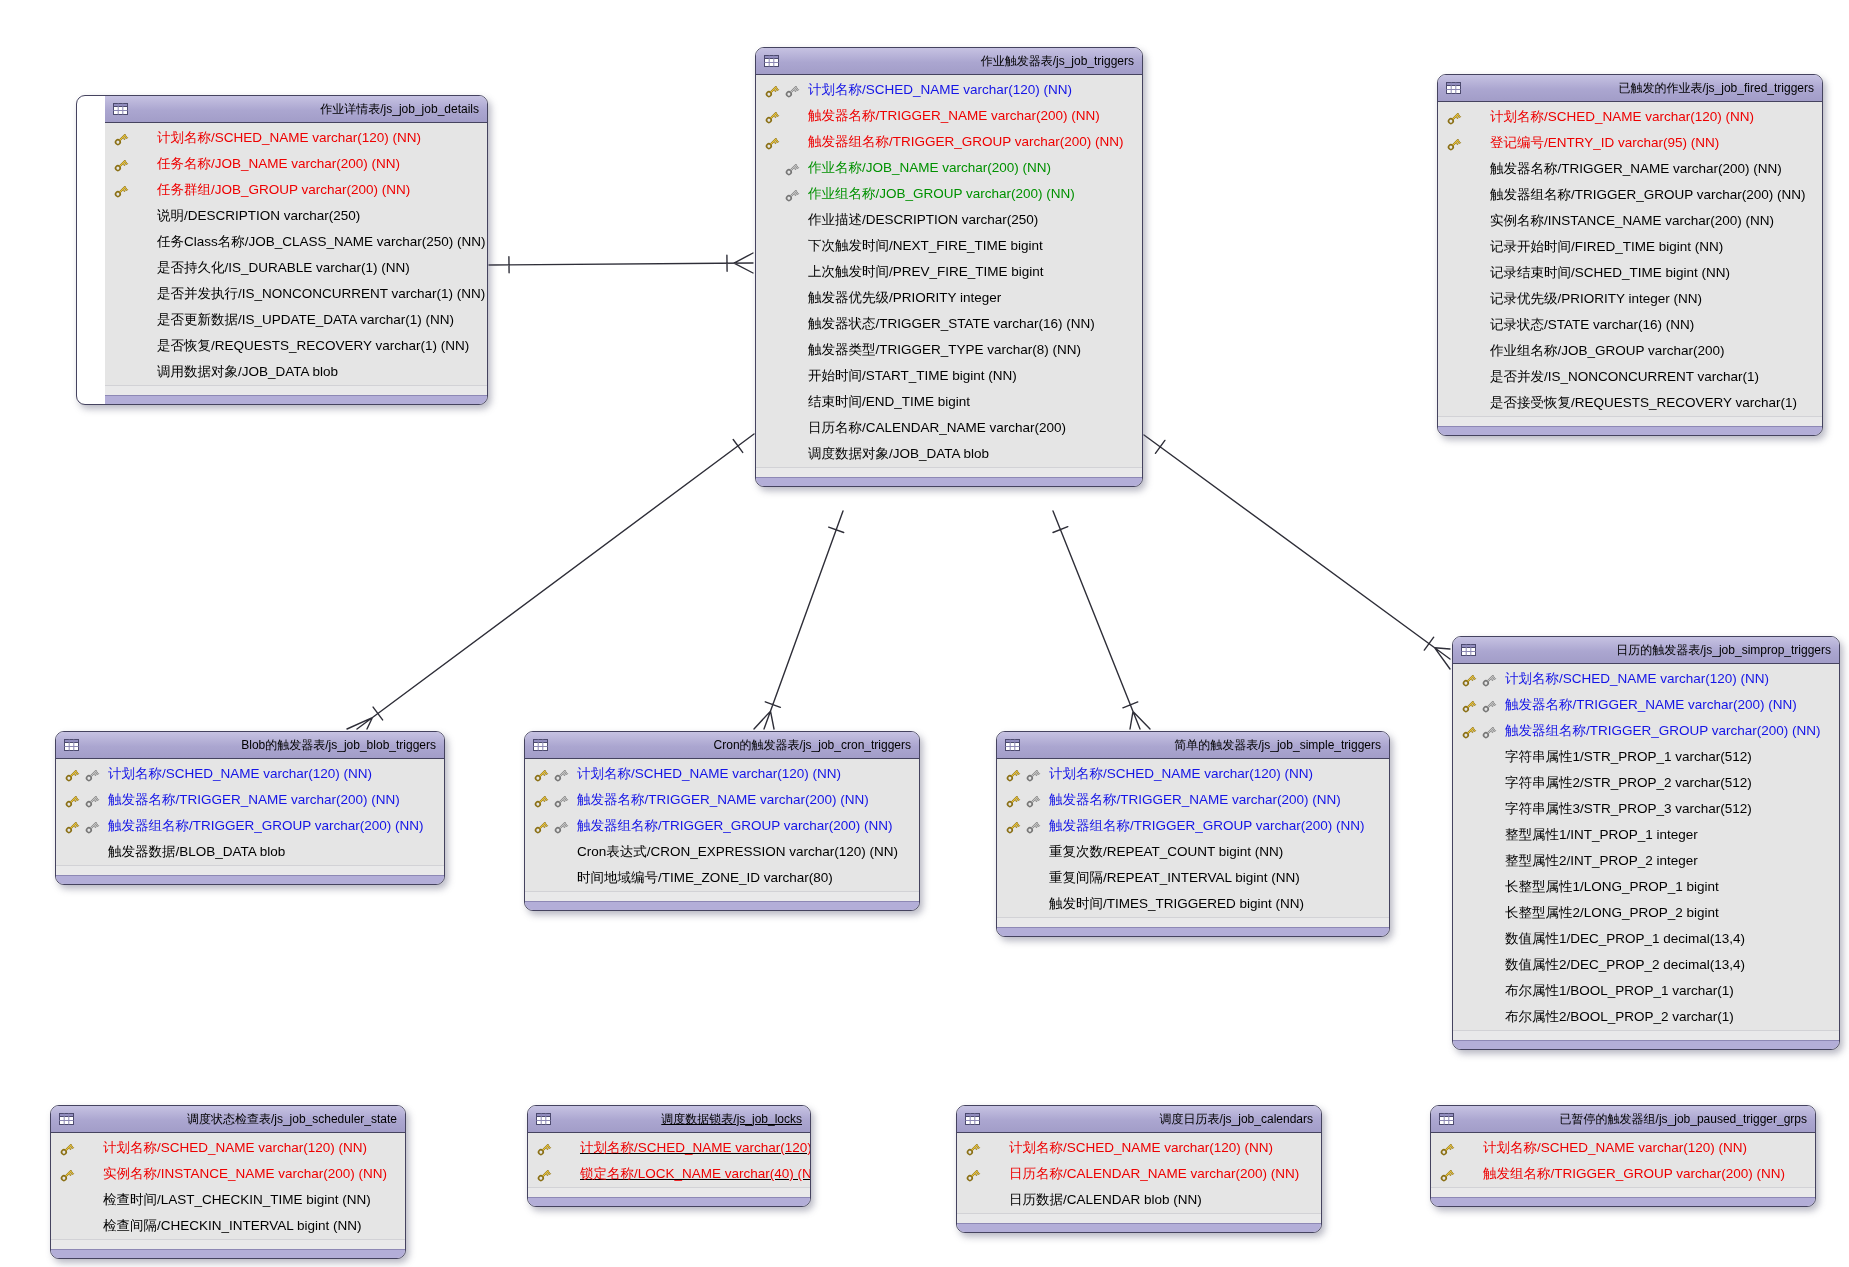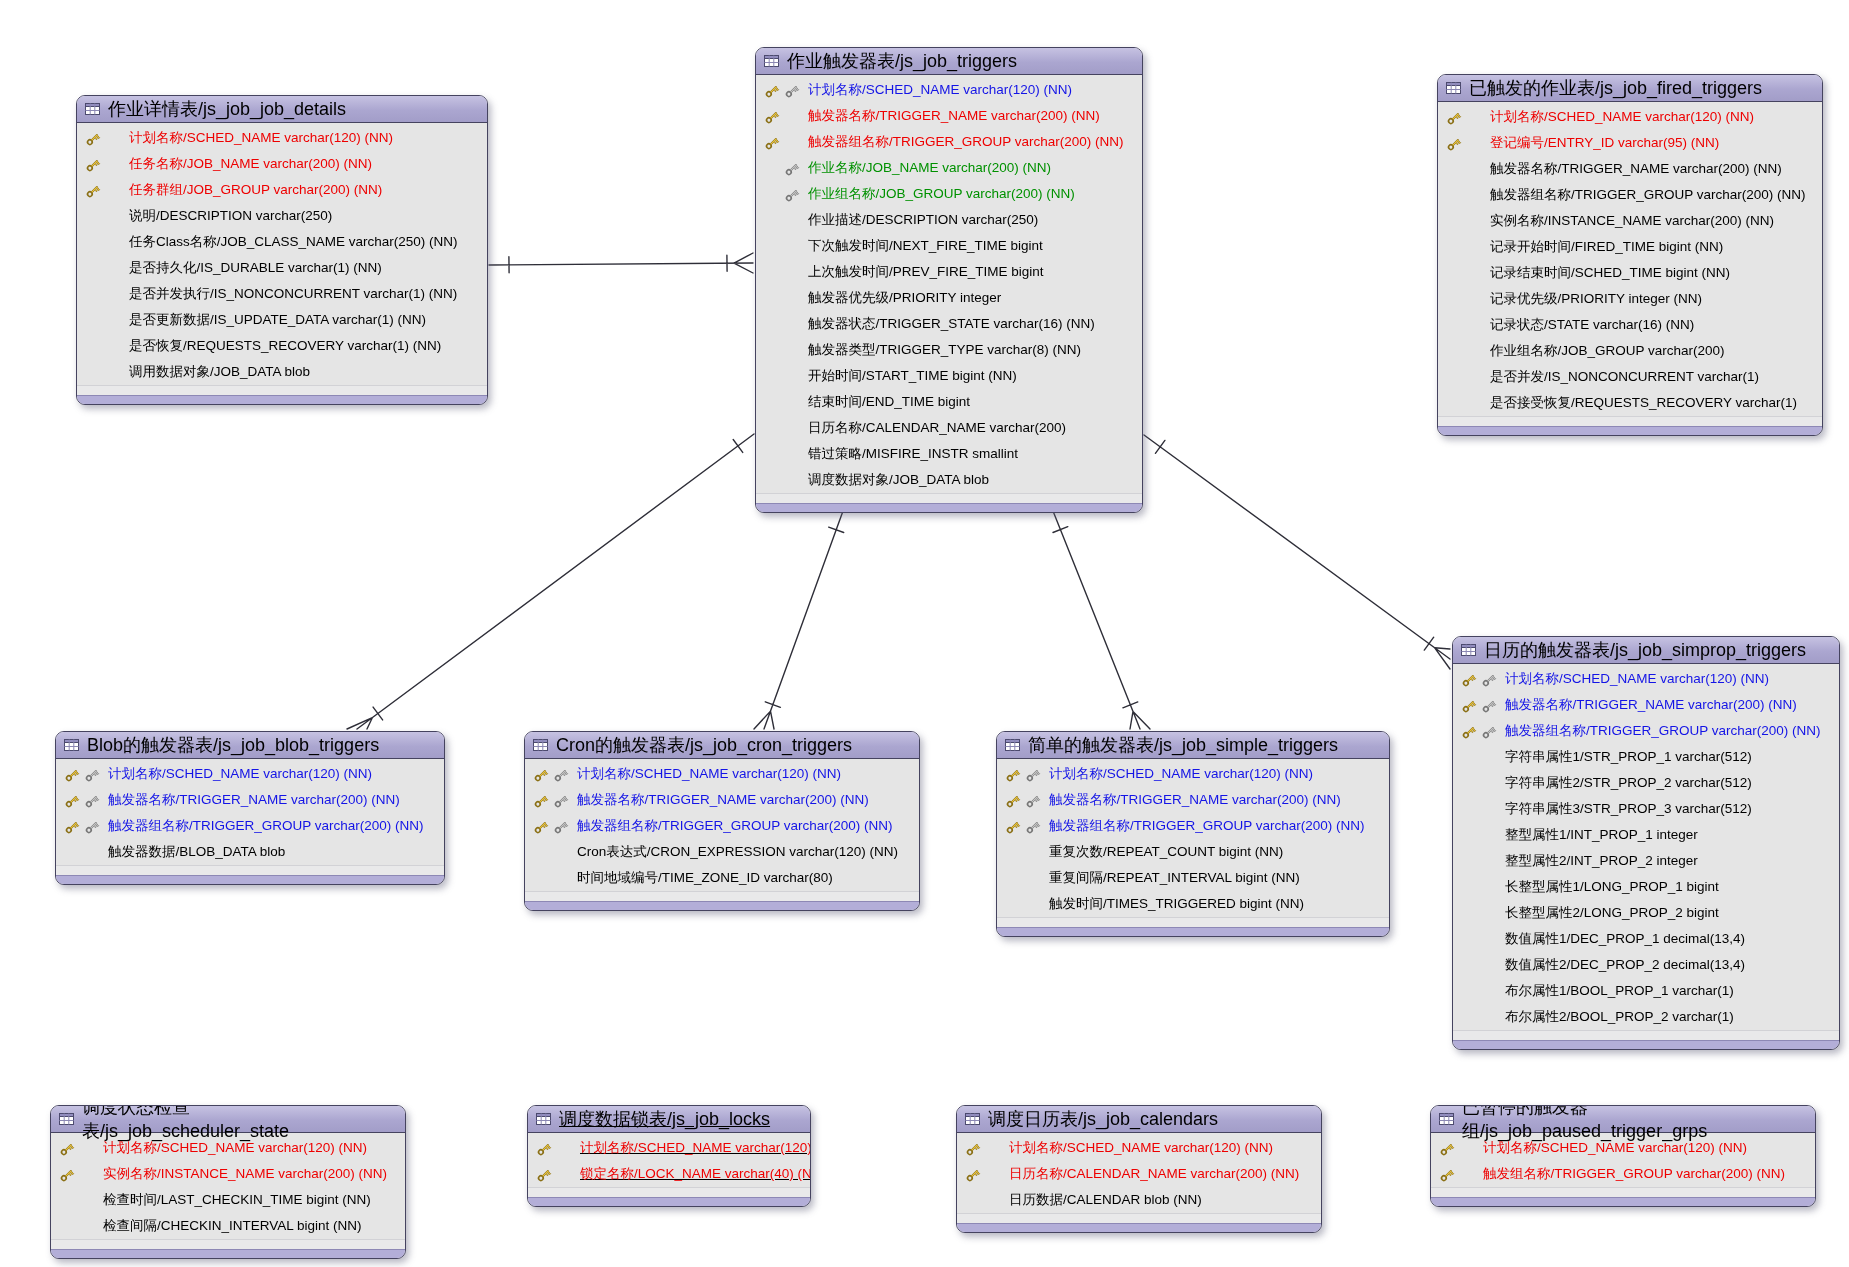--- a/index.html
+++ b/index.html
@@ -7,21 +7,21 @@
               font-family:"Liberation Sans", sans-serif; }
   #canvas { position:relative; width:1849px; height:1267px; background:#ffffff; }
   #edges { position:absolute; left:0; top:0; width:1849px; height:1267px; z-index:1; }
   #edges path { stroke:#2e2e38; stroke-width:1.4; fill:none; stroke-linecap:round; }
 
   .tbl { position:absolute; z-index:2; border:1.5px solid #45435f; border-radius:9px;
          background:#ffffff; overflow:hidden;
          box-shadow:3px 4px 7px rgba(100,100,125,.45); }
   .tbl-header { display:flex; align-items:center; height:27px; padding:0 8px;
                 background:linear-gradient(180deg,#c6c2e2 0%,#aba6d0 55%,#a29dc8 100%);
-                border-bottom:1px solid #45435f; font-size:18px; color:#000; }
+                border-bottom:1px solid #45435f; font-size:12px; color:#000;justify-content:space-between; }
   .tbl-header .ticon { display:flex; margin-right:8px; }
   .tbl-body { background:#e5e5e5; padding-top:2px; }
   .row { display:flex; align-items:center; height:26px; font-size:13.5px; white-space:nowrap; }
   .kslot { width:20px; flex:none; display:flex; justify-content:center; align-items:center; margin-top:2px; }
   .kslot.first { margin-left:6px; }
   .row .txt { margin-left:6px; }
   .c-pk   { color:#ee0000; }
   .c-pkfk { color:#1414e6; }
   .c-fk   { color:#009100; }
   .c-plain{ color:#000000; }
@@ -32,21 +32,21 @@
 <body>
 
 <div id="canvas">
   <svg id="edges" width="1849" height="1267" viewBox="0 0 1849 1267" xmlns="http://www.w3.org/2000/svg">
       <path d="M489.0,265.0L753.0,263.0M509.1,272.8L508.9,256.8M727.1,271.2L726.9,255.2M734.0,263.1L753.0,253.0M734.0,263.1L753.0,273.0"></path>
       <path d="M754.0,434.0L357.0,729.0M733.2,439.5L742.7,452.4M373.1,707.1L382.6,719.9M372.3,717.7L347.0,729.0M372.3,717.7L367.0,729.0"></path>
       <path d="M843.0,511.0L764.0,729.0M828.7,527.1L843.7,532.5M765.3,701.8L780.4,707.3M770.5,711.1L754.0,729.0M770.5,711.1L774.0,729.0"></path>
       <path d="M1053.0,511.0L1140.0,729.0M1053.0,532.5L1067.8,526.6M1122.9,707.8L1137.8,701.9M1133.0,711.4L1130.0,729.0M1133.0,711.4L1150.0,729.0"></path>
       <path d="M1144.0,435.0L1450.0,659.0M1155.4,453.3L1164.9,440.4M1424.3,650.1L1433.7,637.2M1434.7,647.8L1450.0,649.0M1434.7,647.8L1450.0,669.0"></path>
     </svg>
-<div class="tbl" style="left: 76px; top: 95px; width: 412px;">
+<div class="tbl" style="left: 76px; top: 95px; width: 412px; padding-left: 28px;">
       <div class="tbl-header">
         <span class="ticon">
           <svg width="15" height="12" viewBox="0 0 15 12">
             <rect x="0.5" y="0.5" width="14" height="11" fill="#ffffff" stroke="#4c4a6e"></rect>
             <rect x="0.5" y="0.5" width="14" height="3" fill="#938ec0" stroke="#4c4a6e"></rect>
             <path d="M5.2,0.5 V11.5 M9.8,0.5 V11.5 M0.5,7.5 H14.5" stroke="#8b87b3" fill="none"></path>
           </svg>
         </span>
         <span>作业详情表/js_job_job_details</span>
       </div>
@@ -242,25 +242,20 @@
         </div>
         <div class="row">
           <span class="kslot first"></span>
           <span class="kslot"></span>
           <span class="txt c-plain">结束时间/END_TIME bigint</span>
         </div>
         <div class="row">
           <span class="kslot first"></span>
           <span class="kslot"></span>
           <span class="txt c-plain">日历名称/CALENDAR_NAME varchar(200)</span>
-        </div>
-        <div class="row">
-          <span class="kslot first"></span>
-          <span class="kslot"></span>
-          <span class="txt c-plain">错过策略/MISFIRE_INSTR smallint</span>
         </div>
         <div class="row">
           <span class="kslot first"></span>
           <span class="kslot"></span>
           <span class="txt c-plain">调度数据对象/JOB_DATA blob</span>
         </div>
       </div>
       <div class="tbl-fgray"></div>
       <div class="tbl-fpurple"></div>
     </div>

